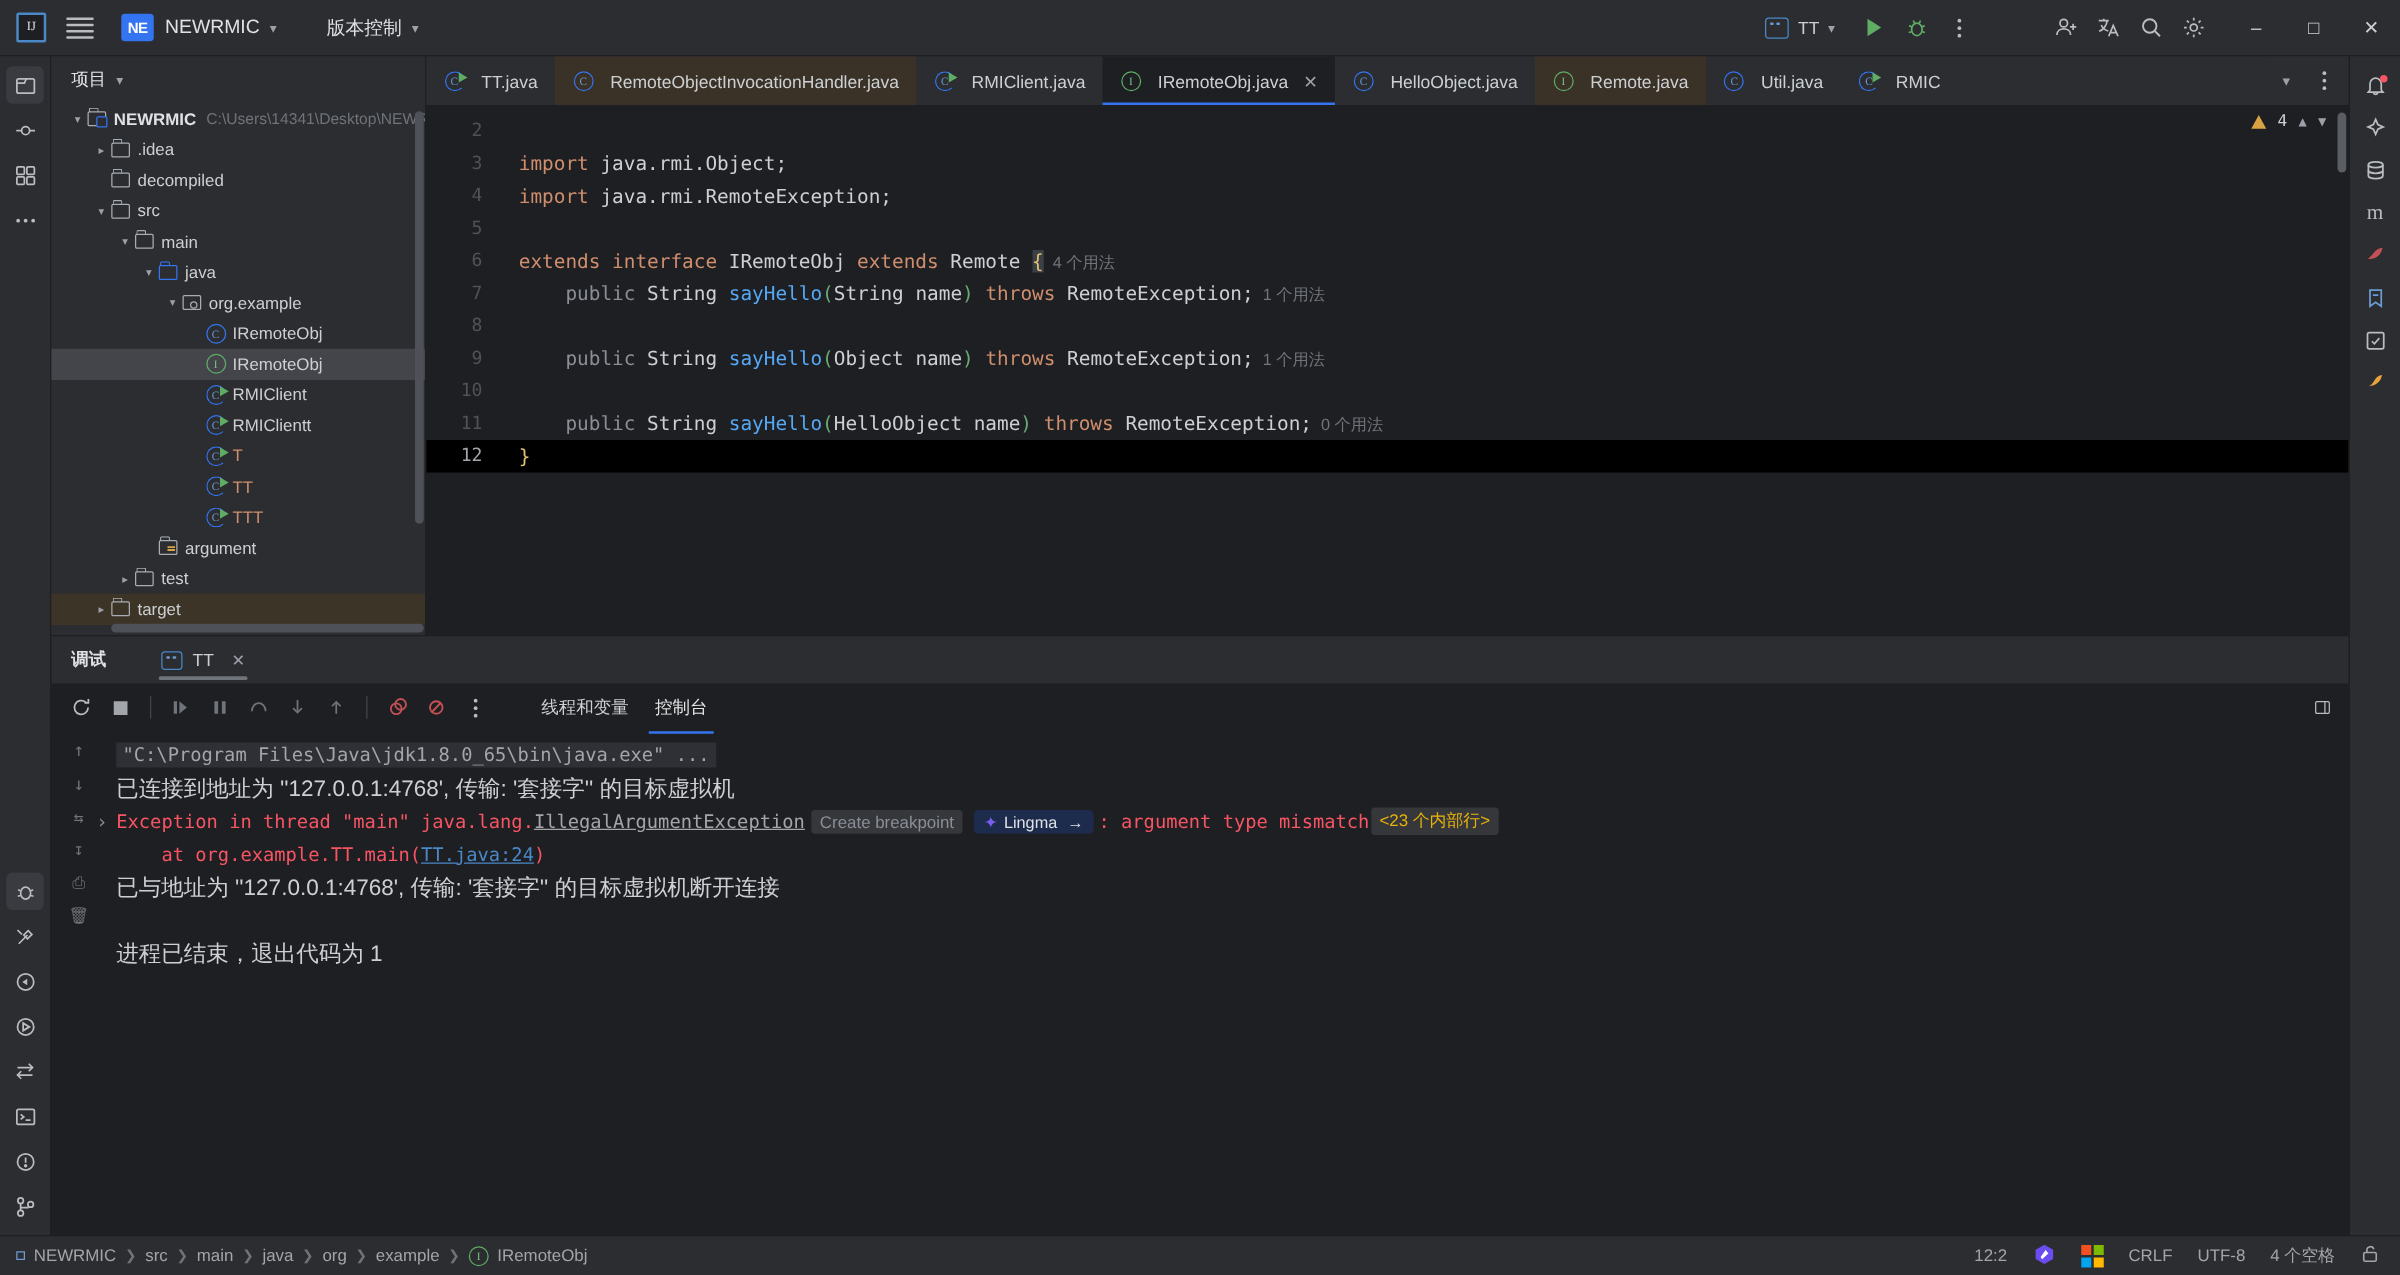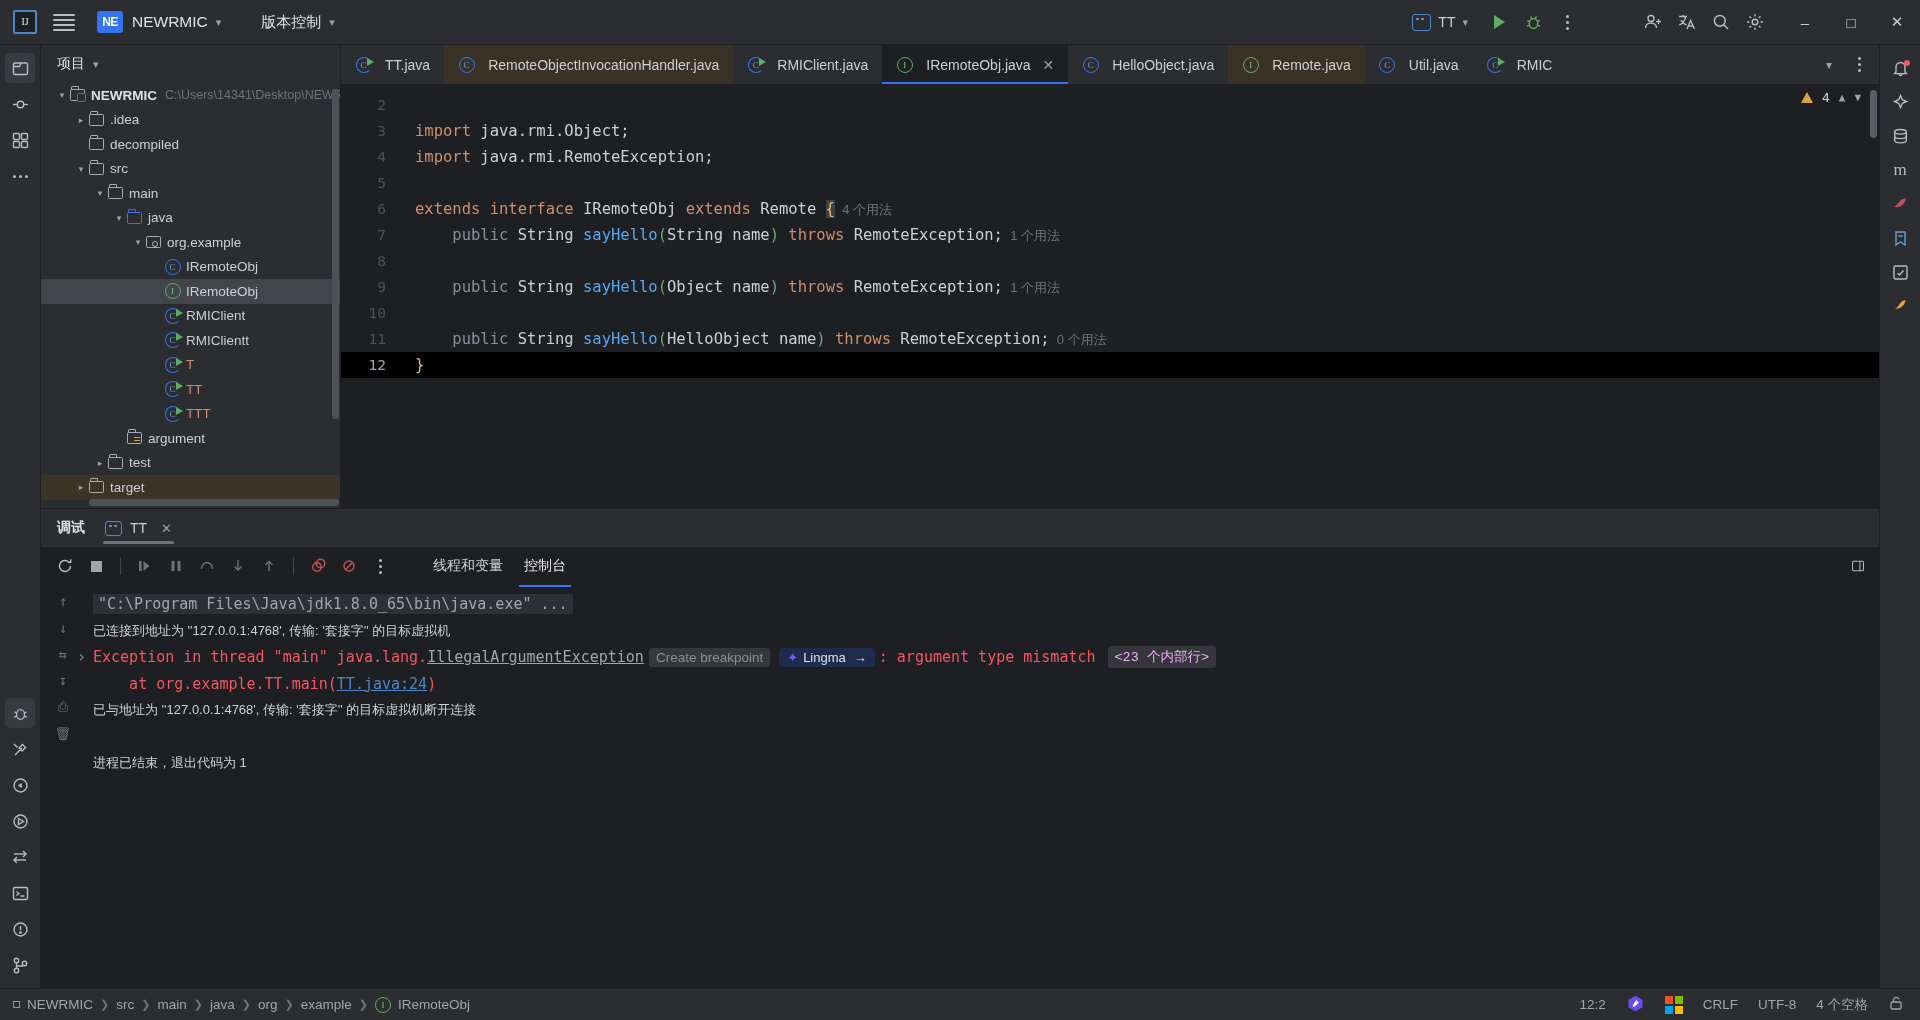--- a/index.html
+++ b/index.html
@@ -167,21 +167,21 @@
   .brace-hl { background:#3b3f46; color:#e0c070; }
 
   .edscroll { position:absolute; right:0; top:0; bottom:0; width:11px; }
   .edscroll .thumb { position:absolute; top:6px; right:2px; width:7px; height:48px;
                      background:#5a5d63; border-radius:4px; }
 
   
   .debug { flex:1 1 auto; display:flex; flex-direction:column; background:#1e1f22;
            border-top:1px solid #1e1f22; min-height:0; }
   .dbg-tabs { height:38px; flex:0 0 38px; display:flex; align-items:center;
-              background:#2b2d30; padding-left:16px; gap:10px; }
+              background:#2b2d30; padding-left:16px; gap:34px; }
   .dbg-title { font-size:14px; color:#dfe1e5; font-weight:600; }
   .dbg-tab { display:flex;align-items:center;gap:8px; padding:0 10px; height:38px;
              position:relative; cursor:pointer; font-size:14px; }
   .dbg-tab.active::after { content:""; position:absolute; bottom:3px; left:8px; right:8px;
               height:3px; background:#6f737a; border-radius:2px; }
   .dbg-toolbar { height:38px; flex:0 0 38px; display:flex; align-items:center;
                  gap:3px; padding-left:10px; background:#1e1f22; }
   .dbtn { width:28px;height:28px;display:flex;align-items:center;justify-content:center;
           cursor:pointer;border-radius:4px; }
   .dsep { width:1px;height:18px;background:#43454a;margin:0 7px; }
@@ -189,32 +189,32 @@
   .dtab2.active { color:#e5e5e5; }
   .dtab2.active::after { content:""; position:absolute; left:4px;right:4px;bottom:-8px;
             height:2px; background:#3574f0; }
   .console { flex:1 1 auto; position:relative; overflow:hidden;
              font-family:"DejaVu Sans Mono", monospace; font-size:15px;
              padding-left:52px; padding-top:6px; }
   .cgut { position:absolute; left:0; top:0; bottom:0; width:44px; background:#1e1f22;
           display:flex; flex-direction:column; align-items:center; padding-top:8px; gap:11px; }
   .cl { height:26.5px; display:flex; align-items:center; white-space:pre; }
   .cmdline { background:#2e3035; color:#a2a5aa; padding:1px 5px; }
-  .zh { font-family:"Liberation Sans", sans-serif; font-size:13px; color:#cdd0d3; }
+  .zh { font-family:"Liberation Sans", sans-serif; font-size:18px; color:#cdd0d3; }
   .err { color:#f75464; }
   .lnk { color:#a2a5aa; text-decoration:underline; }
   .lnk-b { color:#4a88c7; text-decoration:underline; }
   .chip { background:#35373b; color:#8a8e96; font-family:"Liberation Sans",sans-serif;
           font-size:13.5px; padding:2px 7px; border-radius:3px; margin:0 5px; }
   .lingma { background:#1d2b4d; color:#dfe1e5; font-family:"Liberation Sans",sans-serif;
             font-size:13px; padding:2px 8px; border-radius:4px; display:inline-flex;
             align-items:center; gap:5px; margin:0 4px; }
   .lingma .g { color:#7a5cf0; font-size:13px; }
-  .fold { background:#35373b; color:#f0abfc; font-family:Liberation Mono, monospace;
-          font-size:13.5px; padding:2px 7px; border-radius:3px; margin-left:12px; }
+  .fold { background:#35373b; color:#eab308; font-family:Liberation Sans, sans-serif;
+          font-size:13.5px; padding:2px 7px; border-radius:3px; margin-left:1px; }
 
   
   .status { height:32px; flex:0 0 32px; background:#2b2d30; display:flex;
             align-items:center; font-size:13.5px; color:#a2a5aa;
             border-top:1px solid #1e1f22; }
   .crumbs { display:flex; align-items:center; gap:7px; padding-left:13px; }
   .crumbs .sep { color:#6f737a; font-size:11px; }
   .crumb { cursor:pointer; }
   .status-right { margin-left:auto; display:flex; align-items:center;
                   gap:20px; padding-right:16px; }

